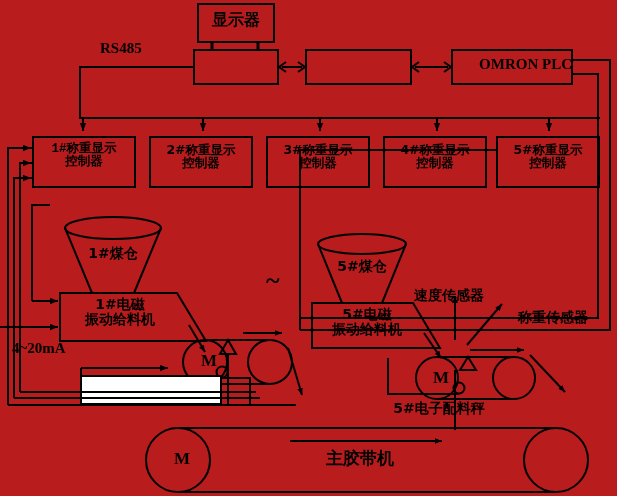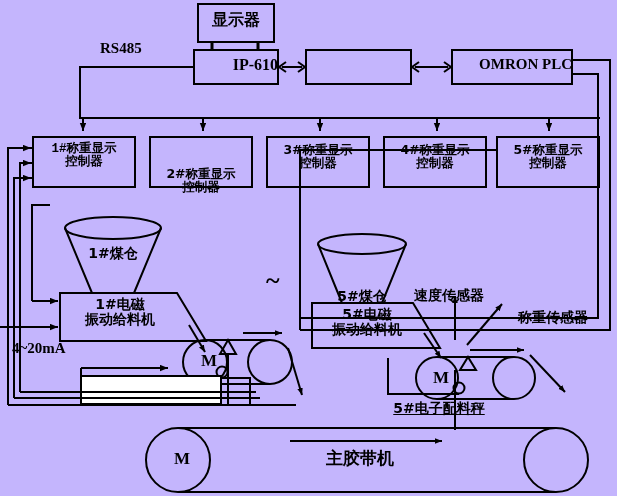--- a/index.html
+++ b/index.html
@@ -1,17 +1,17 @@
 <!DOCTYPE html>
 <html><head>
 <meta charset="utf-8">
 <style>
   html,body{margin:0;padding:0;background:#fff;}
   body{font-family:"Liberation Sans","DejaVu Sans",sans-serif;}
-  #stage{position:relative;width:617px;height:496px;background:#c4b5fd;overflow:hidden;}
+  #stage{position:relative;width:617px;height:496px;background:#b91c1c;overflow:hidden;}
   #stage svg{position:absolute;left:0;top:0;}
   .lbl{position:absolute;color:#000;white-space:nowrap;font-weight:bold;line-height:1.05;text-align:center;}
   .boxlbl{font-family:"DejaVu Sans",sans-serif;font-size:12.5px;font-weight:bold;}
   .latin{font-family:"Liberation Serif","DejaVu Serif",serif;font-weight:bold;text-align:right;}
   .cjk{font-family:"DejaVu Sans",sans-serif;font-weight:bold;}
 </style>
 </head>
 <body>
 
 <div id="stage">
@@ -136,33 +136,32 @@
       <path d="M178,428 L556,428"></path>
       <path d="M178,492 L556,492"></path>
 
       <path d="M290,441 L442,441" marker-end="url(#ahs)"></path>
 
     </g>
   </svg>
 
   <div class="lbl cjk" style="left:198px;top:12px;width:76px;font-size:16px;">显示器</div>
 
-  <div class="lbl latin" style="left:194px;top:57px;width:84px;font-size:16px;">IP-610</div>
 
 
   <div class="lbl latin" style="left:452px;top:57px;width:120px;font-size:15px;">OMRON PLC</div>
 
   <div class="lbl latin" style="left:100px;top:41px;font-size:15px;">RS485</div>
 
 
   <div class="lbl boxlbl" style="left:33px;top:143px;width:102px;font-family:Liberation Mono, monospace;">
     <span>1#称重显示</span><br>
     <span>控制器</span>
   </div>
-  <div class="lbl boxlbl" style="left:150px;top:143px;width:102px;margin-top:24px;">
+  <div class="lbl boxlbl" style="left:150px;top:143px;width:102px;">
     <span>2#称重显示</span><br>
     <span>控制器</span>
   </div>
   <div class="lbl boxlbl" style="left:267px;top:143px;width:102px;">
     <span>3#称重显示</span><br>
     <span>控制器</span>
   </div>
   <div class="lbl boxlbl" style="left:384px;top:143px;width:102px;">
     <span>4#称重显示</span><br>
     <span>控制器</span>
@@ -179,32 +178,32 @@
     <span>振动给料机</span>
   </div>
 
   <div class="lbl latin" style="left:12px;top:341px;font-size:15px;">4~20mA</div>
 
 
   <div class="lbl latin" style="left:193px;top:352px;width:24px;font-size:17px;">M</div>
 
   <div class="lbl latin" style="left:266px;top:267px;font-size:26px;">~</div>
 
-  <div class="lbl cjk" style="left:322px;top:259px;width:80px;font-size:14px;margin-top:30px;">5#煤仓</div>
+  <div class="lbl cjk" style="left:322px;top:259px;width:80px;font-size:14px;">5#煤仓</div>
 
   <div class="lbl cjk" style="left:312px;top:307px;width:110px;font-size:14px;">
     <span>5#电磁</span><br>
     <span>振动给料机</span>
   </div>
 
   <div class="lbl cjk" style="left:414px;top:288px;font-size:14px;">速度传感器</div>
 
   <div class="lbl cjk" style="left:518px;top:310px;font-size:14px;">称重传感器</div>
 
-  <div class="lbl cjk" style="left:364px;top:401px;width:150px;font-size:14px;text-decoration:underline;">5#电子配料秤</div>
+  <div class="lbl cjk" style="left:364px;top:401px;width:150px;font-size:14px;">5#电子配料秤</div>
 
   <div class="lbl latin" style="left:425px;top:369px;width:24px;font-size:17px;">M</div>
 
   <div class="lbl latin" style="left:166px;top:450px;width:24px;font-size:17px;">M</div>
 
   <div class="lbl cjk" style="left:280px;top:450px;width:160px;font-size:17px;">主胶带机</div>
 
 </div>
 
 </body></html>

